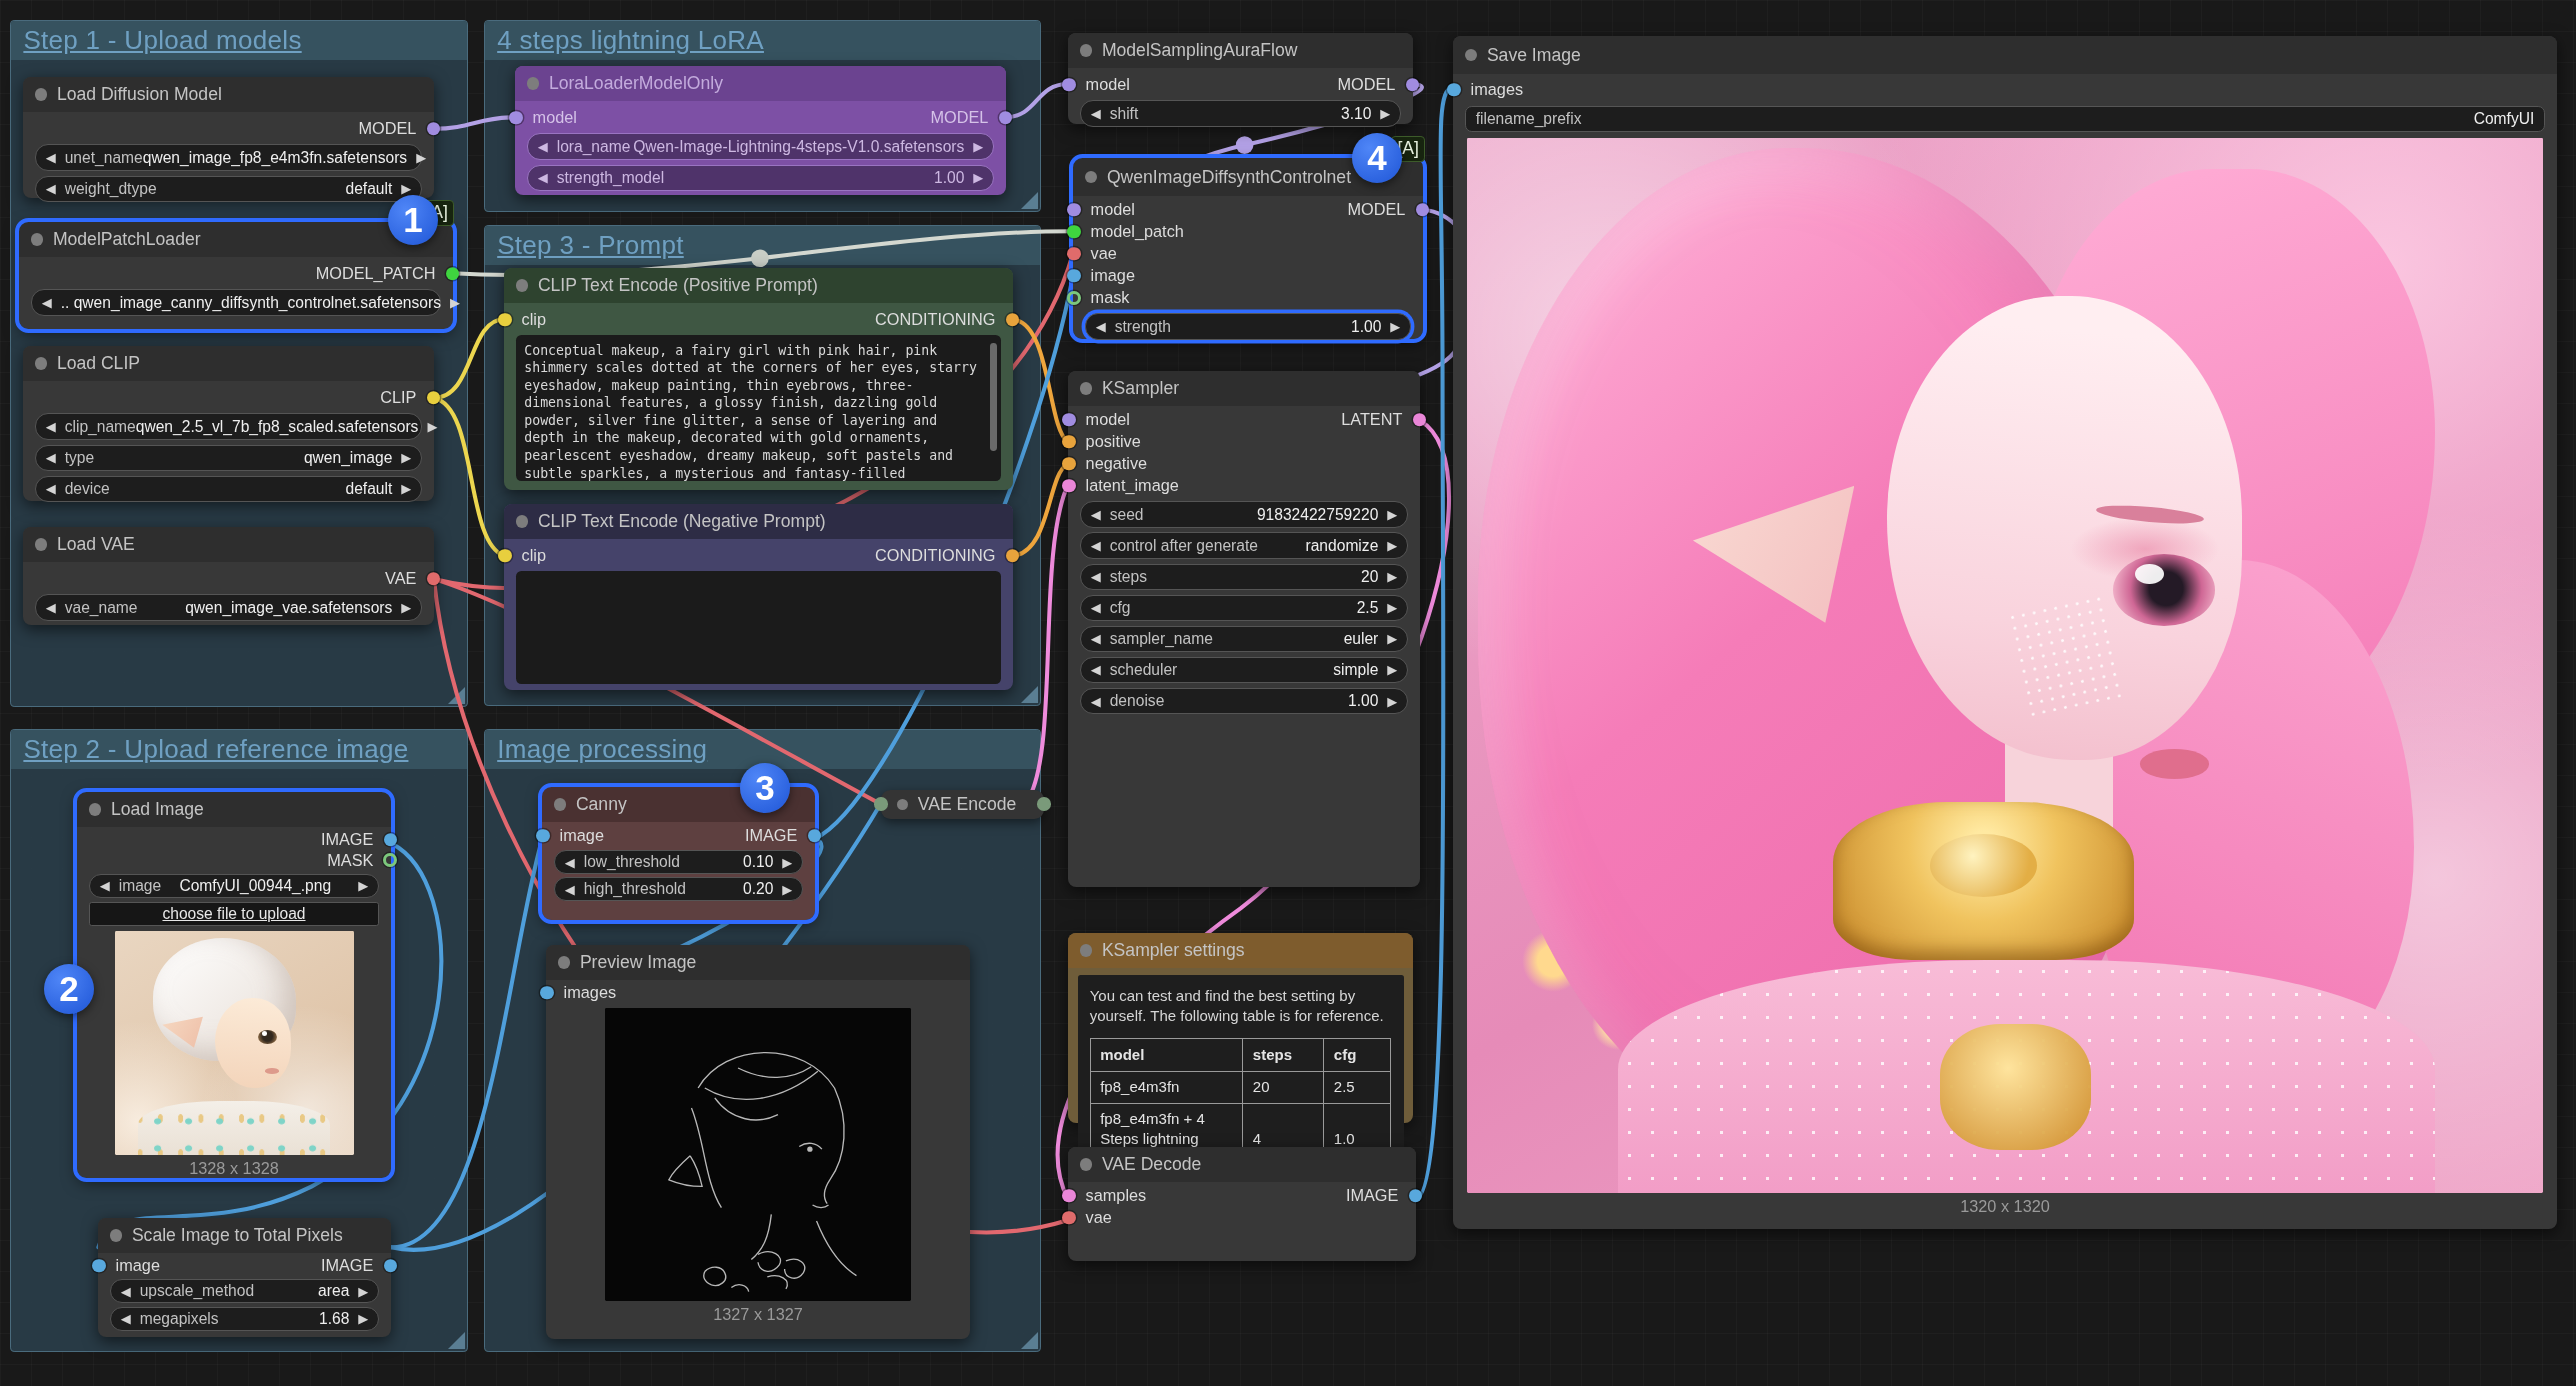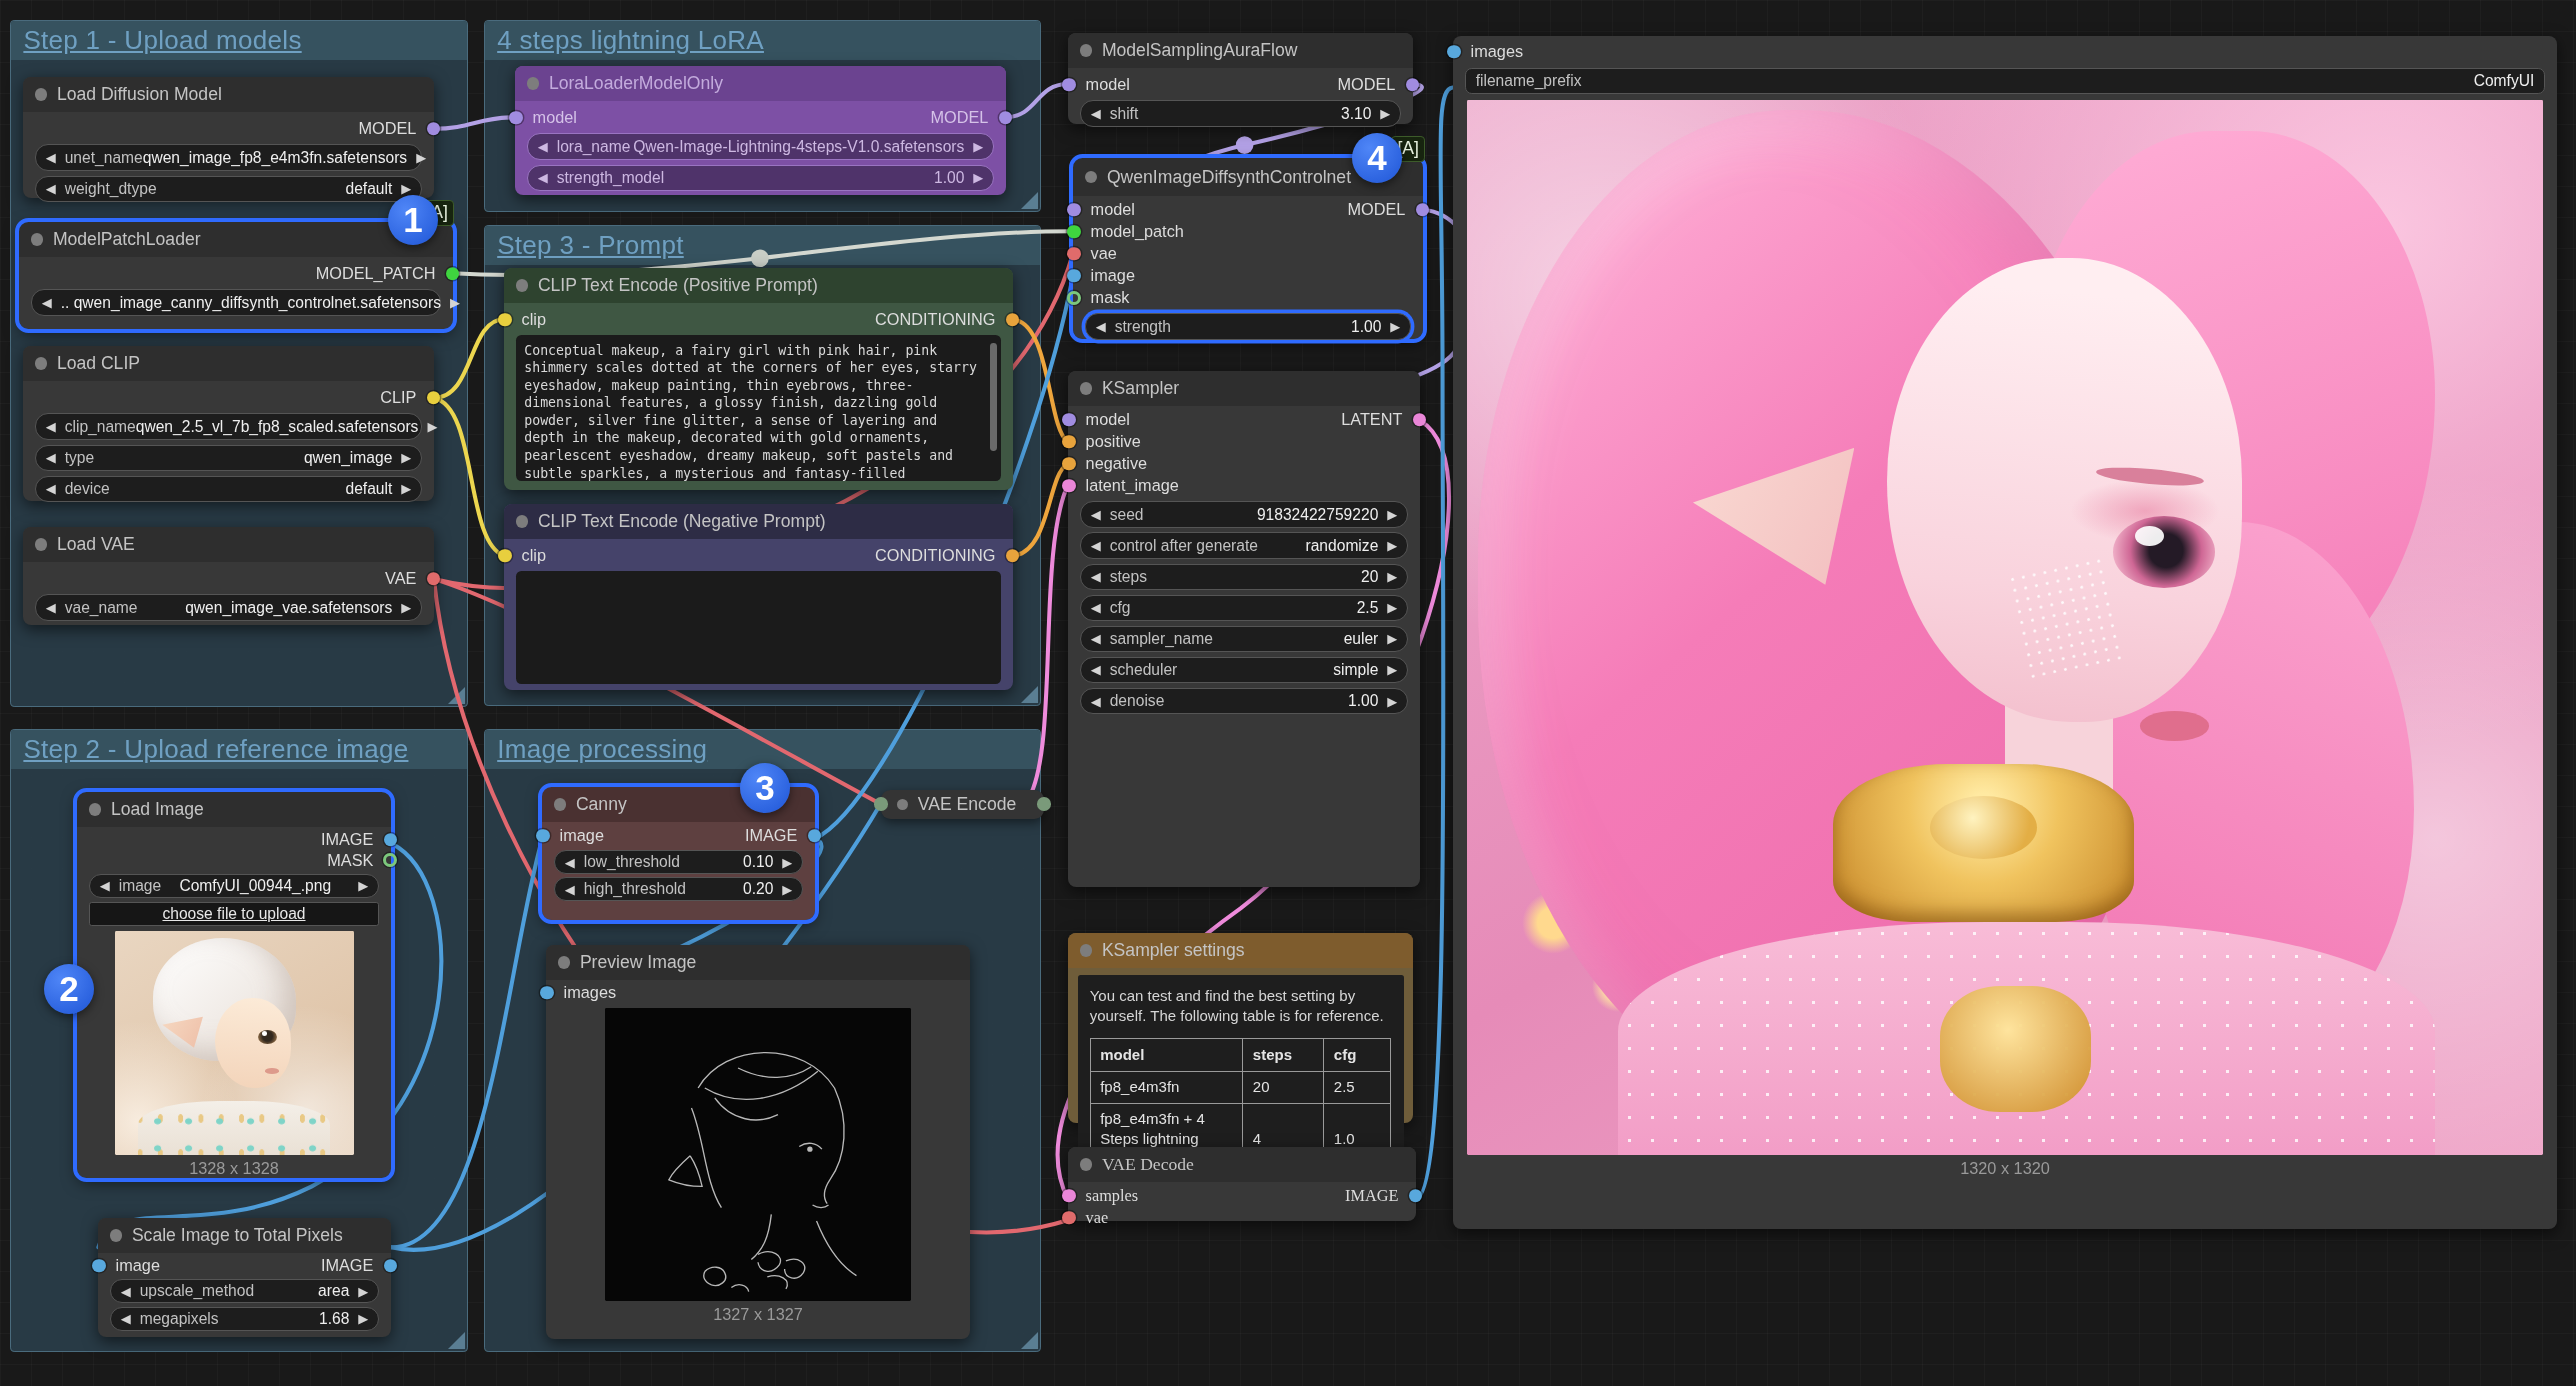--- a/index.html
+++ b/index.html
@@ -498,21 +498,21 @@
         <tr>
           <td>fp8_e4m3fn + 4 Steps lightning LoRA</td>
           <td>4</td>
           <td>1.0</td>
         </tr>
       </tbody>
         </table>
     </div>
   </div>
 
-  <div class="nd" style="left:1068px;top:1147px;width:348px;height:74px;font-family:Liberation Serif, serif;">
+  <div class="nd" style="left:1068px;top:1147px;width:348px;height:114px;">
     <div class="nh">
         <span class="cdot"></span>
         <span class="nt">VAE Decode</span>
       </div>
     <div class="nbody" style="padding-top:2.7px;">
       <div class="row both" style="height:22px;">
           <span class="pd in c-latent"></span>
           <span class="pl">samples</span>
           <span class="pl">IMAGE</span>
           <span class="pd out c-image"></span>
@@ -650,20 +650,24 @@
       <div class="wg" style="height:22px;margin:3.4px 2.7px;">
           <span class="ar l"></span>
           <span class="wl">megapixels</span>
           <span class="wv">1.68</span>
           <span class="ar r"></span>
         </div>
     </div>
   </div>
 
   <div class="nd" style="left:1453px;top:36px;width:1104px;height:1193px;">
+    <div class="nh" style="height:38px;">
+        <span class="cdot"></span>
+        <span class="nt">Save Image</span>
+      </div>
     <div class="nbody" style="padding-top:4.1px;">
       <div class="row" style="height:23px;">
           <span class="pd in c-image"></span>
           <span class="pl">images</span>
         </div>
       <div class="wg" style="border-radius:6.8px;">
           <span class="wl">filename_prefix</span>
           <span class="wv">ComfyUI</span>
         </div>
       <div class="art" style="width:1076px;height:1055px;">

